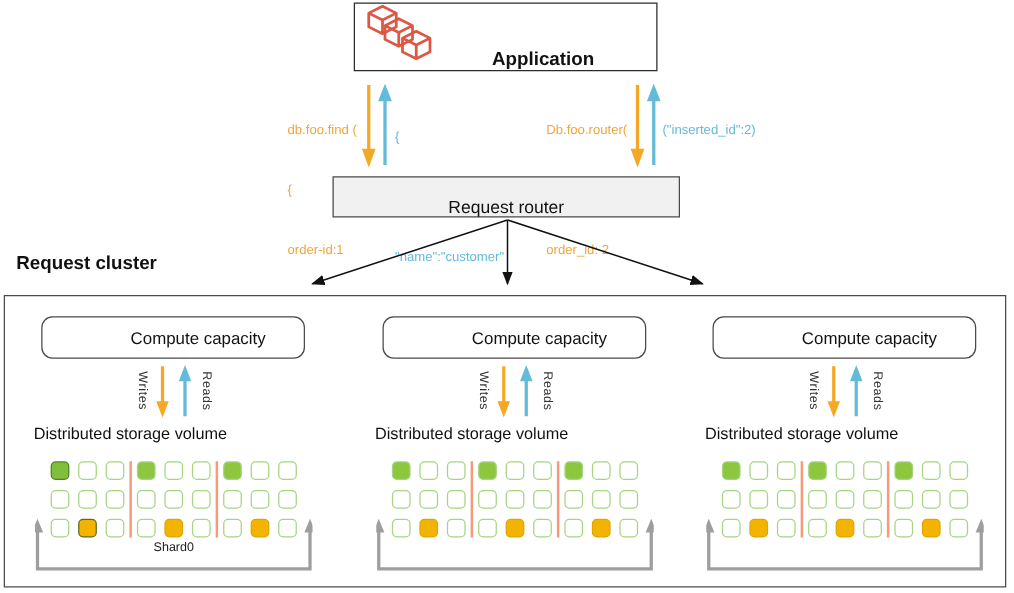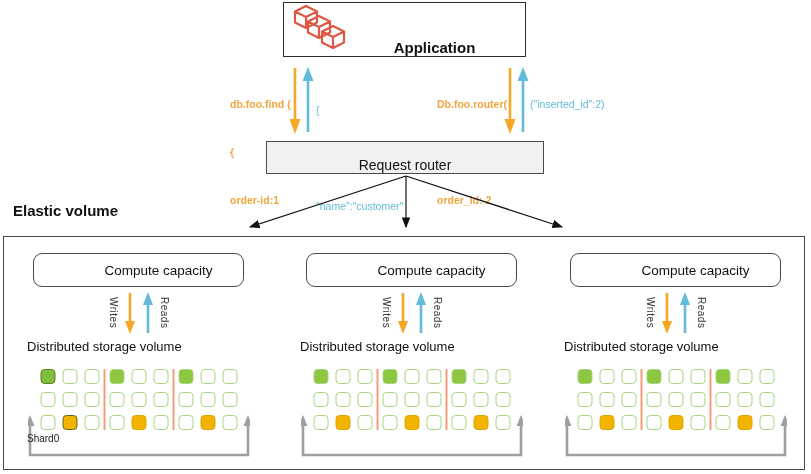--- a/index.html
+++ b/index.html
@@ -9,21 +9,21 @@
   }
 
   
   .app-box { position:absolute; left:283px; top:2px; width:243px; height:55px;
     border:1px solid #2b2b2b; background:#fff; display:flex; align-items:flex-end; box-sizing:border-box; }
   .app-icon { margin-left:8px; flex:0 0 auto; }
   .app-label { flex:1; text-align:center; font-weight:bold; font-size:15px; padding-right:10px; }
 
   
   .code { position:absolute; font-size:10.5px; line-height:16px; white-space:pre; }
-  .code.orange { color:#EFA63D;font-weight:bold; }
+  .code.orange { color:#EFA63D; }
   .code.blue   { color:#62BBD8; }
   #find-req { left:230px; top:64px; }
   #find-res { left:316px; top:70px; }
   #ins-req  { left:437px; top:64px; }
   #ins-res  { left:530px; top:96px; }
   .varrow { position:absolute; }
   #find-down { left:288px; top:65px; }
   #find-up   { left:301px; top:65px; }
   #ins-down  { left:503px; top:65px; }
   #ins-up    { left:516px; top:65px; }
@@ -62,21 +62,21 @@
   .sq-group { display:grid; grid-template-columns:repeat(3,15px); grid-auto-rows:15px; gap:8px 7px; }
   .sep { width:2px; background:#F59B7C; margin:0 4px; }
   .sq { width:15px; height:15px; border-radius:4px; box-sizing:border-box;
     border:1.6px solid #A6D481; background:#fff; }
   .sq.g { background:#8DC63F; }
   .sq.G { background:#7FBF3C; border-color:#55801F; }
   .sq.y { background:#F3B400; border-color:#DFA602; }
   .sq.Y { background:#F3B400; border-color:#5C6B1F; }
 
   .bracket { position:absolute; left:1px; top:177px; }
-  .shard-label { position:absolute; top:197px; left:0; width:100%; 
+  .shard-label { position:absolute; top:197px; left:0; width:100%; text-align:center;
     font-size:10px; color:#222; }
 </style>
 </head>
 <body>
 
 <div class="canvas">
 
   <div class="app-box">
     <span class="app-icon">
       <svg width="62" height="47" viewBox="0 0 62 47">
@@ -150,21 +150,21 @@
     <defs>
       <marker id="ah" markerWidth="10" markerHeight="8" refX="8" refY="3.5" orient="auto">
         <polygon points="0,0 9,3.5 0,7" fill="#111"></polygon>
       </marker>
     </defs>
     <line x1="406" y1="176" x2="250" y2="227" stroke="#111" stroke-width="1.2" marker-end="url(#ah)"></line>
     <line x1="406" y1="176" x2="406" y2="227" stroke="#111" stroke-width="1.2" marker-end="url(#ah)"></line>
     <line x1="406" y1="176" x2="562" y2="227" stroke="#111" stroke-width="1.2" marker-end="url(#ah)"></line>
   </svg>
 
-  <div class="cluster-label">Elastic volume</div>
+  <div class="cluster-label">Request cluster</div>
 
   <div class="cluster-box"></div>
 
   <div class="shard-col" id="shard-0">
     <div class="compute-box">
       <span>Compute capacity</span>
     </div>
     <div class="rw">
       <span class="rot-label writes">Writes</span>
       <svg width="14" height="44">

